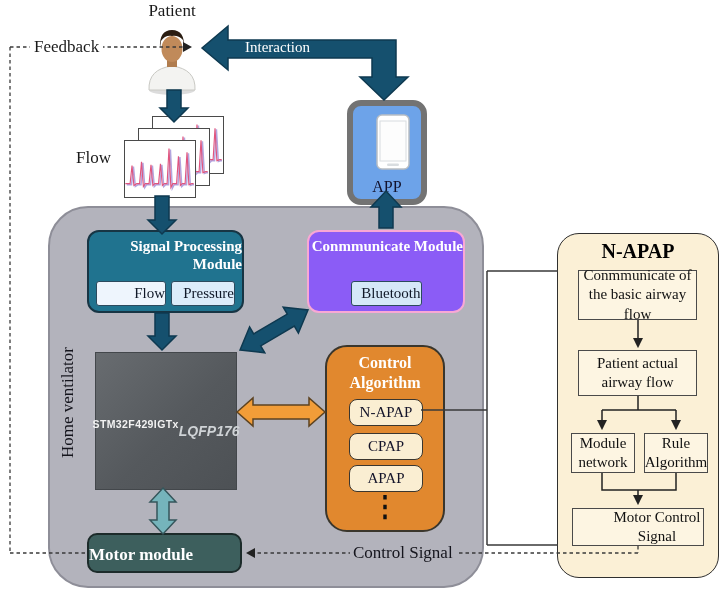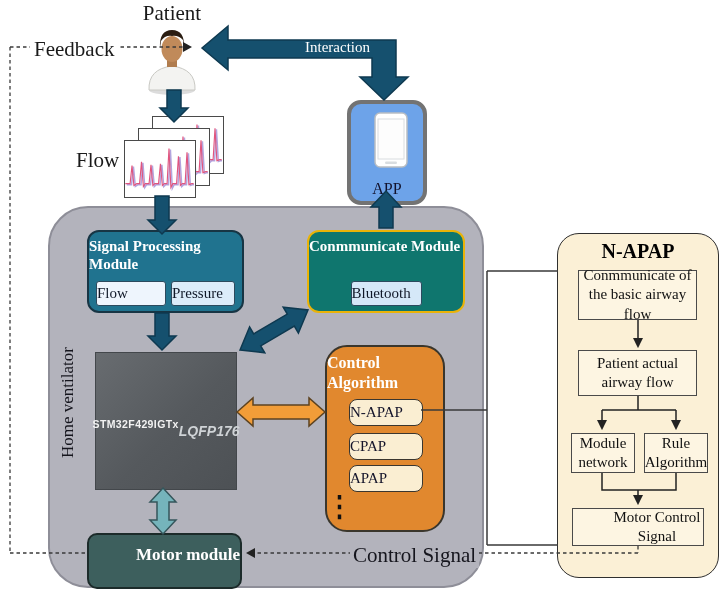--- a/index.html
+++ b/index.html
@@ -1,74 +1,74 @@
 <!DOCTYPE html>
 <html><head>
 <meta charset="utf-8">
 <style>
   html,body{margin:0;padding:0;background:#fff;}
   #stage{position:relative;width:726px;height:594px;background:#ffffff;overflow:hidden;
          font-family:"Liberation Serif","DejaVu Serif",serif;color:#1a1a1a;}
   .abs{position:absolute;}
-  .lbl{font-size:21px;white-space:nowrap;}
+  .lbl{font-size:17px;white-space:nowrap;}
   
   .container{left:48px;top:206px;width:432px;height:378px;background:#b3b3bc;
              border:2px solid #8e8e98;border-radius:40px;z-index:1;}
   .vent-label{left:58px;top:317px;height:172px;width:24px;z-index:2;
               writing-mode:vertical-rl;transform:rotate(180deg);
               font-size:17px;text-align:center;color:#15151d;}
   
-  .module{z-index:3;box-sizing:border-box;text-align:left;}
+  .module{z-index:3;box-sizing:border-box;text-align:right;}
   .spm{left:87px;top:230px;width:157px;height:83px;background:#20738f;
        border:2px solid #173544;border-radius:12px;}
-  .comm{left:307px;top:230px;width:158px;height:83px;background:#0f766e;
-        border:2px solid #eab308;border-radius:12px;}
+  .comm{left:307px;top:230px;width:158px;height:83px;background:#8b5cf6;
+        border:2px solid #f9a8d4;border-radius:12px;}
   .mod-title{color:#fff;font-weight:bold;font-size:15px;line-height:1.22;padding-top:5px;}
   .chiprow{position:absolute;left:0;right:0;bottom:5px;display:flex;justify-content:center;gap:5px;}
   .subchip{box-sizing:border-box;height:25px;border:1.5px solid #2c4a5e;border-radius:3px;
            font-size:15px;line-height:22px;color:#101828;}
   .sub-flow{width:70px;background:#eef5fd;}
   .sub-press{width:64px;background:#dcecfa;}
   .sub-wifi{width:70px;background:#f0f7fd;}
   .sub-bt{width:71px;background:#d5e8f8;}
   
-  .app{left:347px;top:100px;width:80px;height:105px;background:#6da3e9;border:4px solid #737373;
+  .app{left:347px;top:100px;width:80px;height:105px;background:#6da3e9;border:6px solid #737373;
        border-radius:14px;z-index:3;box-sizing:border-box;text-align:center;}
   .app-label{font-size:16px;color:#12122c;position:absolute;bottom:3px;left:0;right:0;}
   
   .chip{left:95px;top:352px;width:140px;height:136px;z-index:3;
         background:linear-gradient(135deg,#686c70 0%,#55595d 55%,#4d5155);
         border:1px solid #43474b;display:flex;flex-direction:row;align-items:center;justify-content:center;}
   .chip-part{font-family:"Liberation Sans","DejaVu Sans",sans-serif;font-weight:bold;
              font-size:10.5px;color:#f2f2f2;letter-spacing:.4px;margin-top:6px;}
   .chip-pkg{font-family:"Liberation Sans","DejaVu Sans",sans-serif;font-weight:bold;font-style:italic;
             font-size:14px;color:#cfd3d6;margin-top:20px;}
   
   .ca{left:325px;top:345px;width:120px;height:187px;background:#e1882e;border:2px solid #3a362c;
-      border-radius:22px;z-index:3;box-sizing:border-box;text-align:left;}
+      border-radius:22px;z-index:3;box-sizing:border-box;text-align:center;}
   .ca-sub{position:absolute;left:22px;width:74px;height:27px;background:#faeed2;border:1.5px solid #3a362f;
           border-radius:8px;font-size:15px;line-height:25px;color:#14142a;box-sizing:border-box;}
   .ca-dots{position:absolute;left:0;right:0;top:147px;font-size:25px;font-weight:bold;color:#111;
            transform:scaleY(1.15);line-height:1;}
   
-  .motor{left:87px;top:533px;width:155px;height:56px;background:#3d5f5d;border:2px solid #1c2b2a;
-         border-radius:10px;z-index:3;box-sizing:border-box;text-align:right;}
+  .motor{left:87px;top:533px;width:155px;height:40px;background:#3d5f5d;border:2px solid #1c2b2a;
+         border-radius:10px;z-index:3;box-sizing:border-box;text-align:left;}
   .motor-title{color:#fff;font-weight:bold;font-size:17px;line-height:39px;}
   
   .card{position:absolute;width:72px;height:58px;background:#fff;border:1.4px solid #4a4a4a;box-sizing:border-box;}
   
   .panel{left:557px;top:233px;width:162px;height:345px;background:#fbf0d6;border:1.6px solid #2f2f2f;
          border-radius:22px;z-index:3;box-sizing:border-box;}
   .panel-title{text-align:center;font-weight:bold;font-size:20px;margin-top:6px;color:#000;}
   .step{position:absolute;background:#fdf5e2;border:1.2px solid #4a4a4a;box-sizing:border-box;
         font-size:15px;line-height:1.3;text-align:center;color:#111;z-index:4;
         display:flex;align-items:center;justify-content:center;padding:1px 2px;}
   
   #overlay{position:absolute;left:0;top:0;width:726px;height:594px;z-index:6;pointer-events:none;}
-  .interaction-label{left:245px;top:39px;width:125px;text-align:right;color:#fff;font-size:15px;z-index:7;}
+  .interaction-label{left:245px;top:39px;width:125px;text-align:left;color:#fff;font-size:15px;z-index:7;}
   .feedback-label{left:30px;top:37px;background:#fff;padding:0 4px;z-index:7;}
   .ctrl-label{left:350px;top:543px;background:#b3b3bc;padding:0 3px;color:#15151d;z-index:7;text-align:center;}
 </style>
 </head>
 <body>
 
 <div id="stage">
 
   <div class="abs container"></div>
   <div class="abs vent-label">Home ventilator</div>

